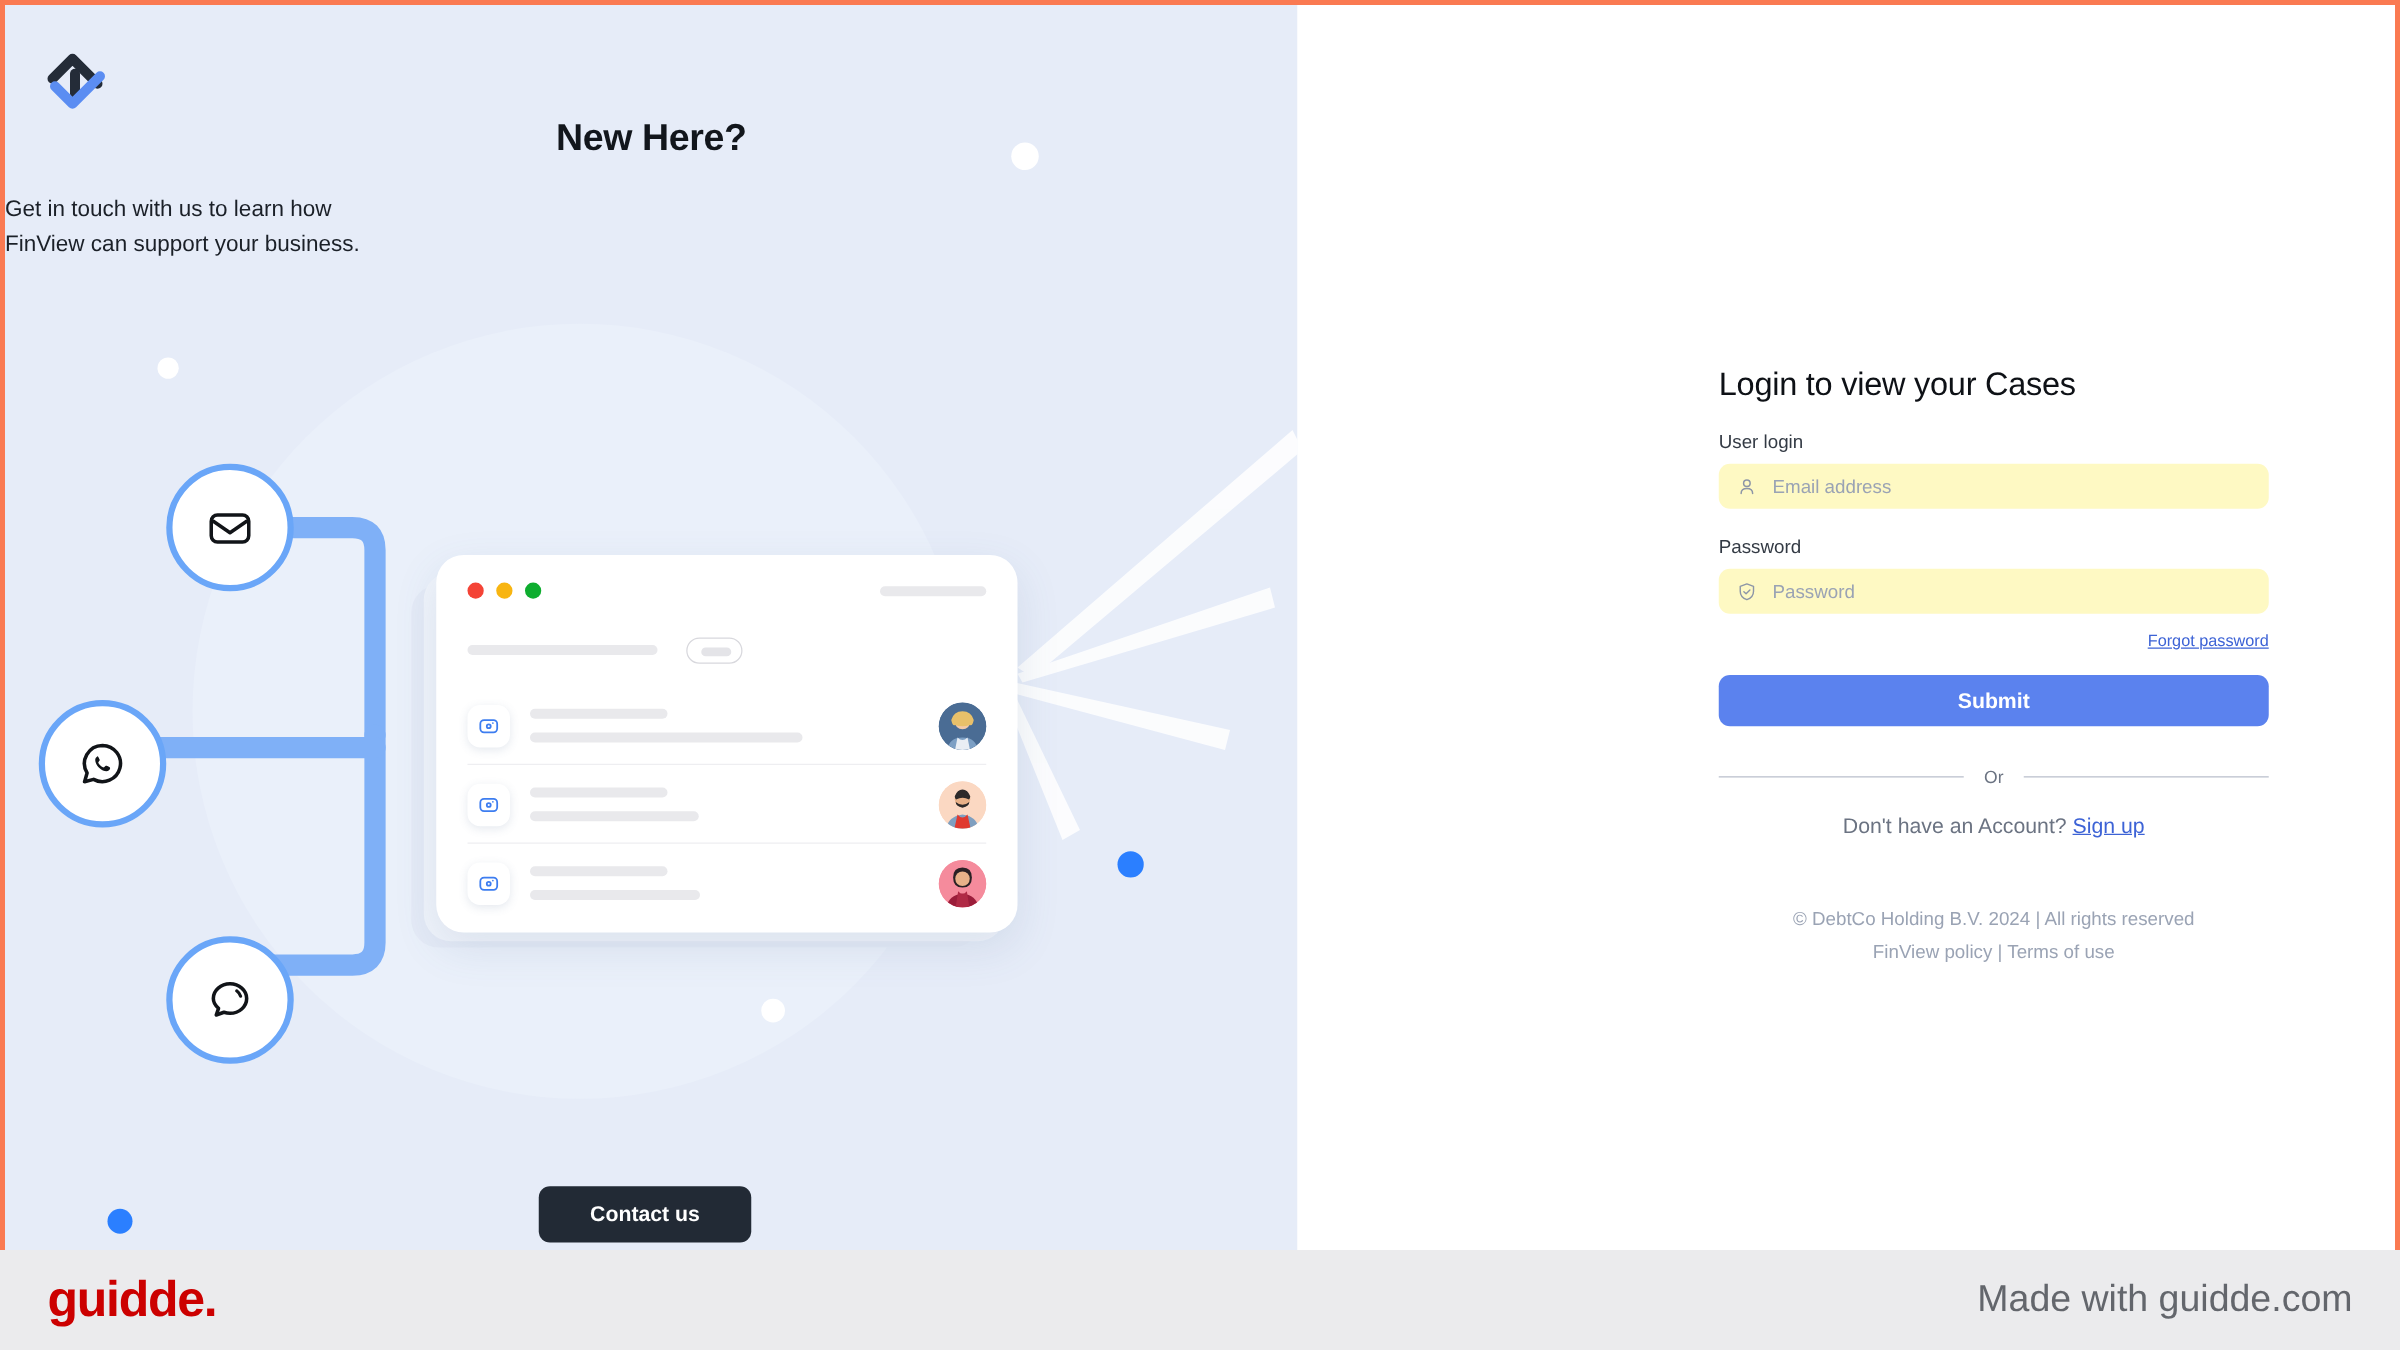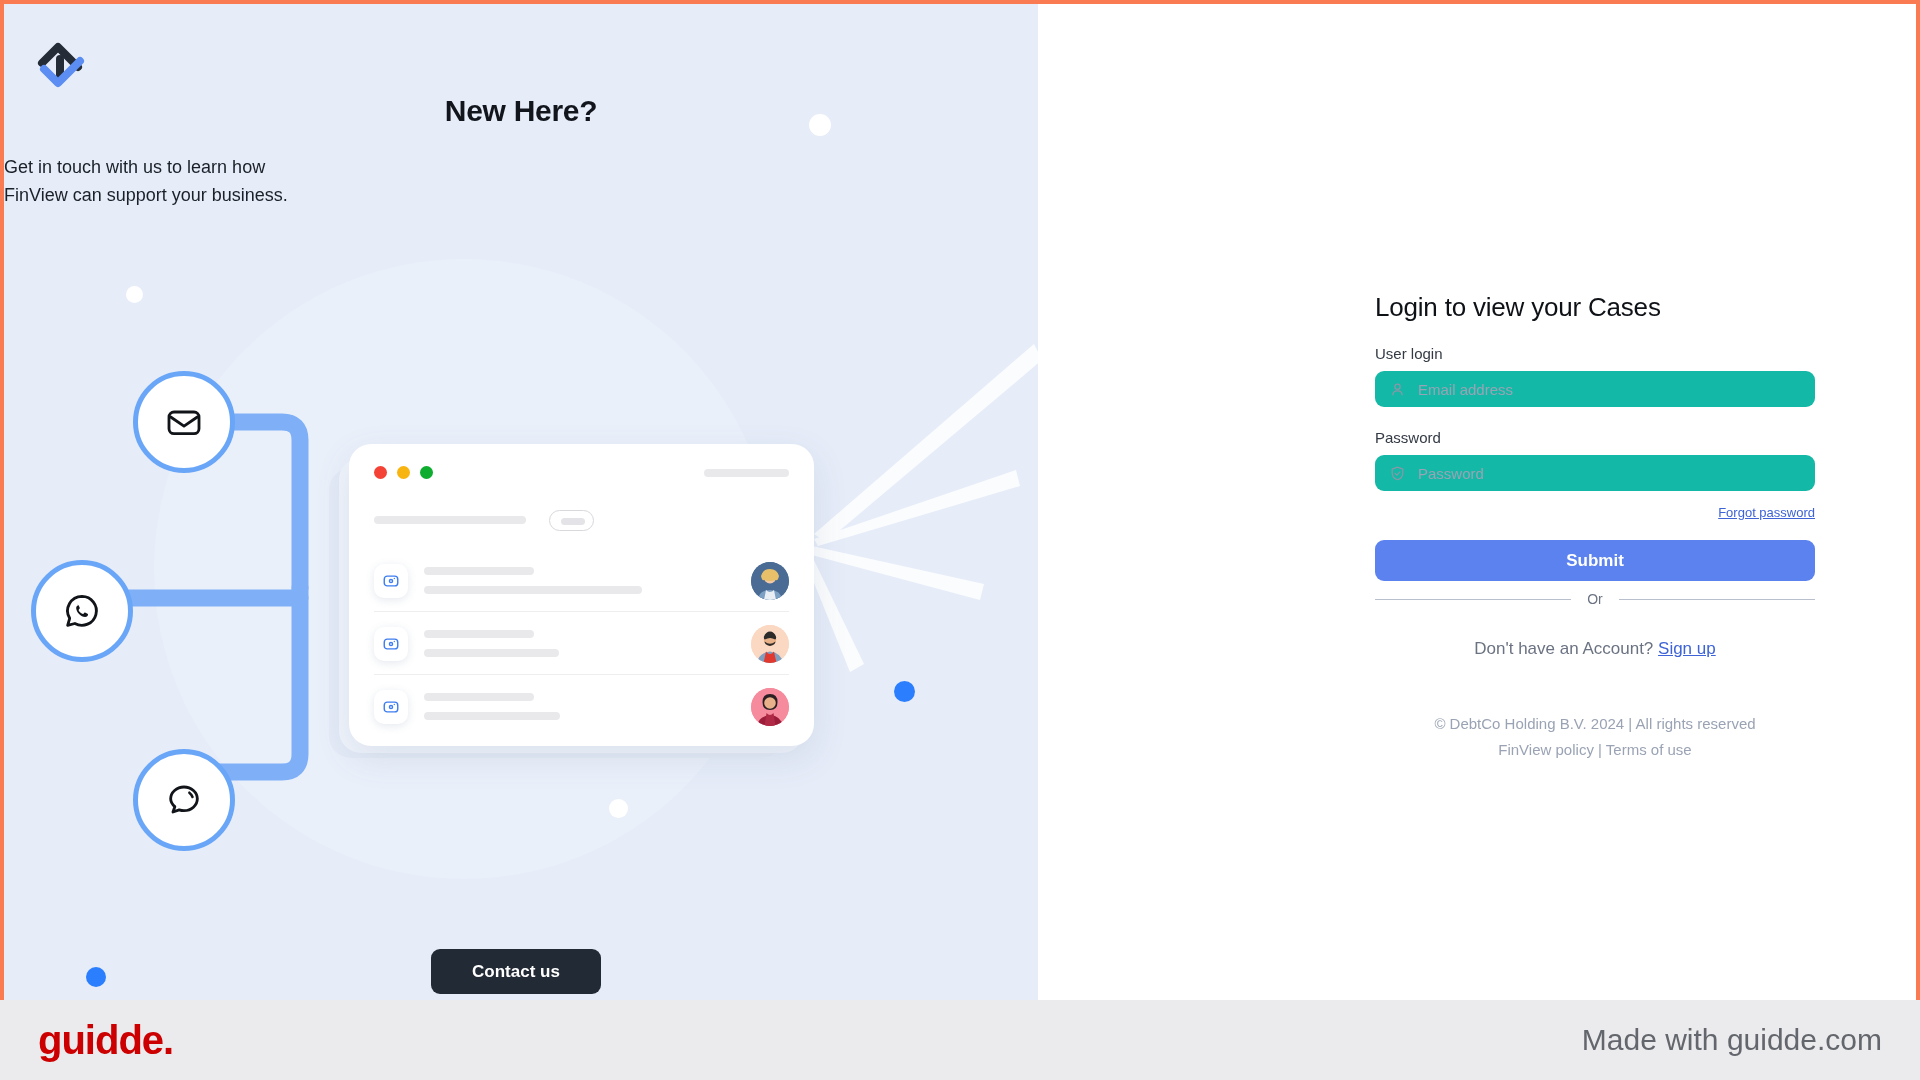--- a/index.html
+++ b/index.html
@@ -102,41 +102,41 @@
     font-family:"Liberation Sans", sans-serif; font-size:17px; font-weight:600;
     cursor:pointer;
   }
 
   
   .right { position:relative; flex:1; height:100%; background:#ffffff; }
   .form { position:absolute; left:337px; top:288px; width:440px; }
   .form-title { font-size:26px; font-weight:400; color:#0e1116; letter-spacing:-0.2px; }
   .field-label { margin-top:22px; font-size:15px; color:#333a44; }
   .field {
-    margin-top:9px; height:36px; background:#14b8a6; border-radius:9px;
+    margin-top:9px; height:36px; background:#fef9c3; border-radius:9px;
     display:flex; align-items:center; padding:0 14px; gap:12px;
   }
   .field input {
     flex:1; border:none; outline:none; background:transparent;
     font-family:"Liberation Sans", sans-serif; font-size:15px; color:#2b3442;
   }
   .field input::placeholder { color:#9aa3b4; }
   .forgot {
     display:block; margin-top:14px; text-align:right;
     font-size:13px; color:#3d63d6; text-decoration:underline; cursor:pointer;
   }
   .submit {
     margin-top:20px; width:100%; height:41px; border:none; border-radius:9px;
     background:#5b82ee; color:#ffffff;
     font-family:"Liberation Sans", sans-serif; font-size:17px; font-weight:600; cursor:pointer;
   }
-  .or { margin-top:10px; display:flex; align-items:center; gap:16px; }
+  .or { margin-top:32px; display:flex; align-items:center; gap:16px; }
   .or .ln { flex:1; height:1px; background:#b9bfcc; }
   .or .tx { font-size:14px; color:#6b7382; }
-  .signup-row { margin-top:32px; text-align:center; font-size:17px; color:#6b7382; }
+  .signup-row { margin-top:22px; text-align:center; font-size:17px; color:#6b7382; }
   .signup-row a { color:#3d63d6; text-decoration:underline; font-weight:500; cursor:pointer; }
   .copy {
     margin-top:52px; text-align:center; font-size:15px; line-height:1.7; color:#9aa3b4;
   }
 
   
   .bottombar {
     position:absolute; left:0; top:1000px; width:1920px; height:80px;
     background:#ebebed; display:flex; align-items:center; justify-content:space-between;
     padding:0 38px;

